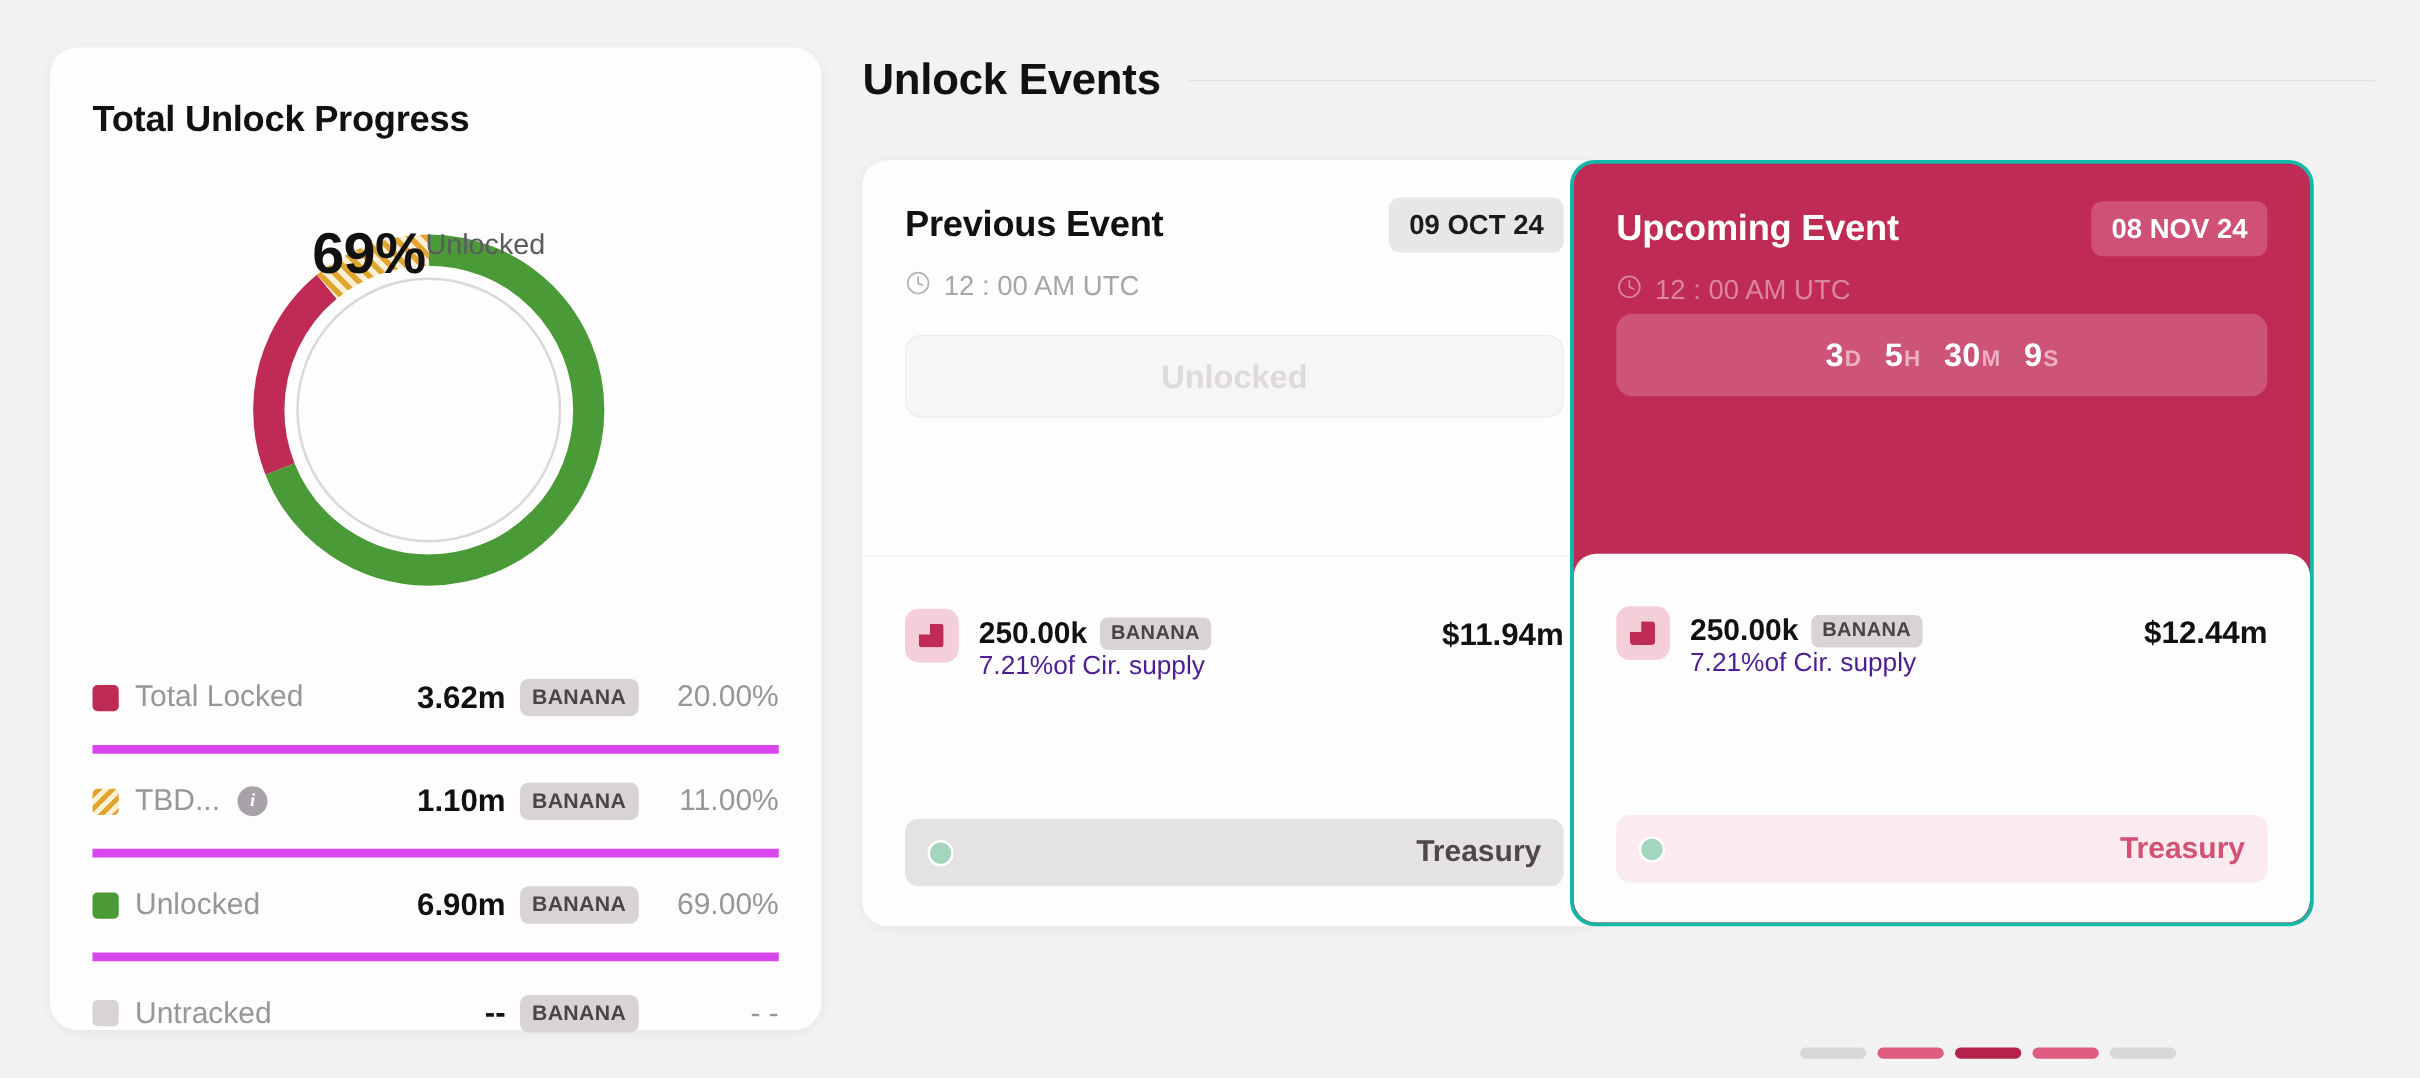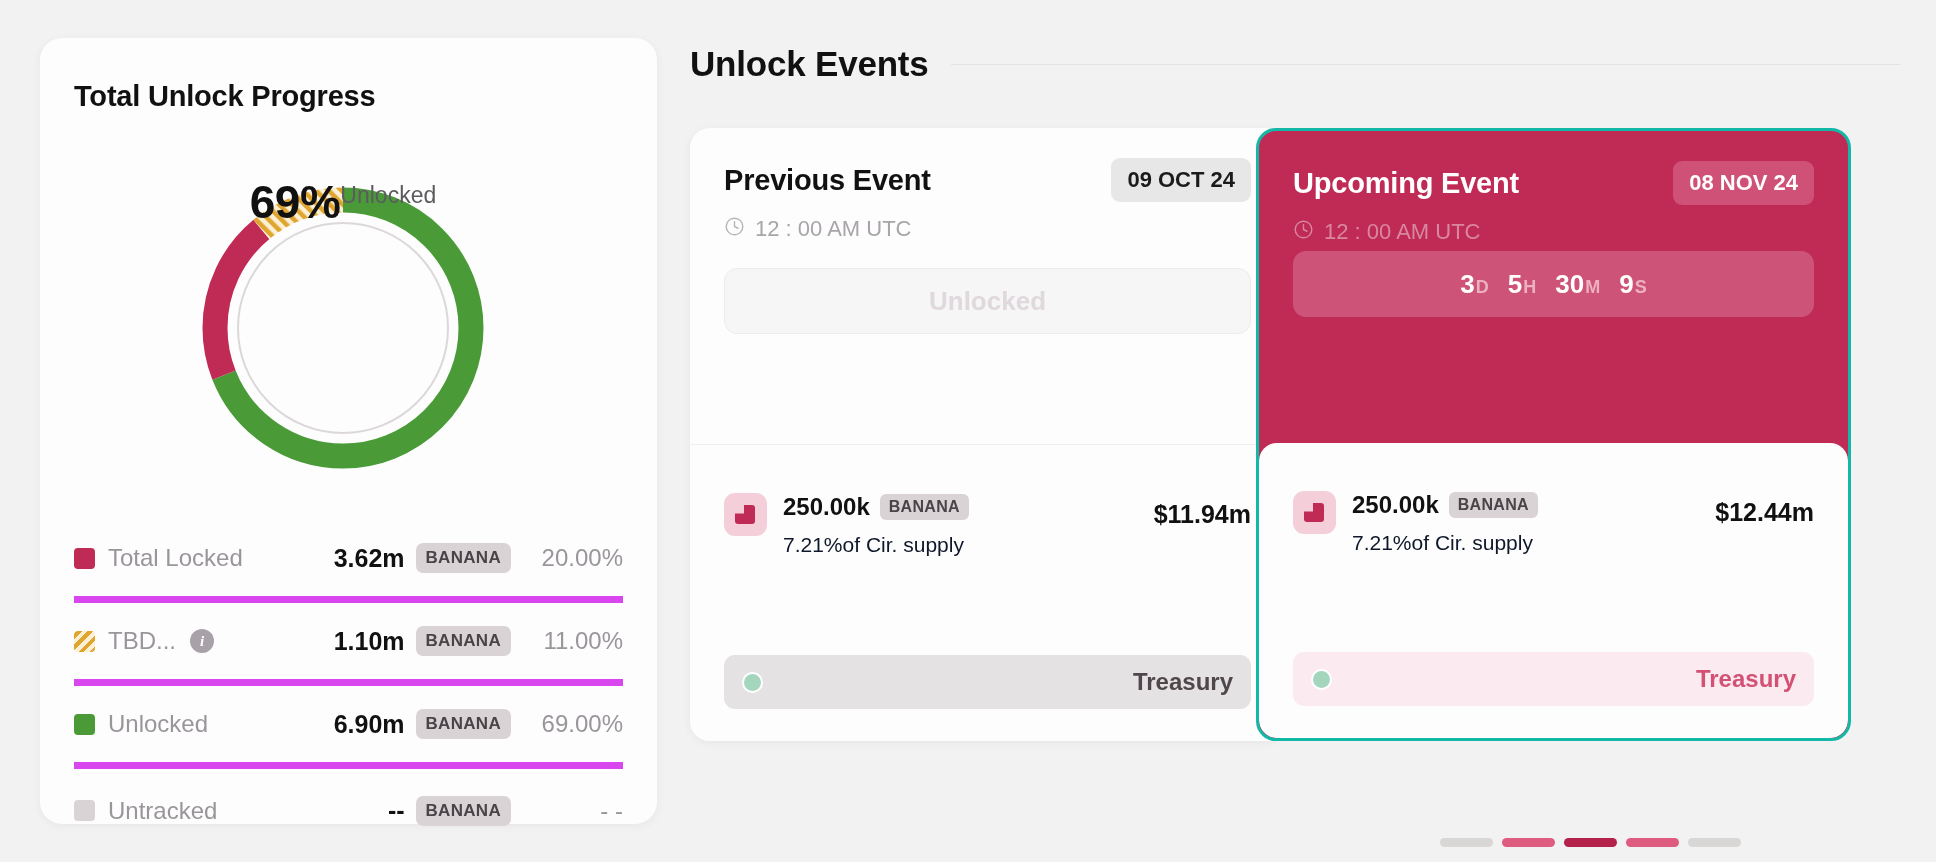--- a/index.html
+++ b/index.html
@@ -125,21 +125,21 @@
     clip-path: polygon(45% 0, 100% 0, 100% 100%, 0 100%, 0 45%, 45% 45%);
     border-radius: 3px;
   }
   .alloc-text { margin-left: 16px; }
   .alloc-line1 { display: flex; align-items: center; margin-top: 21px; }
   .alloc-amt { font-size: 24px; font-weight: 700; color: #111; }
   .alloc-pill {
     background: #d9d3d6; color: #4a4448; font-size: 16px; font-weight: 700;
     padding: 4px 9px; border-radius: 6px; margin-left: 10px; letter-spacing: 0.3px;
   }
-  .alloc-line2 { font-size: 21px; color: #0f172a; margin-top: 12px; }
+  .alloc-line2 { font-size: 21px; color: #4c1d95; margin-top: 0; }
   .alloc-usd { margin-left: auto; font-size: 25px; font-weight: 700; color: #111; }
 
   .tag-bar {
     position: absolute; left: 34px; right: 34px; bottom: 32px;
     height: 54px; border-radius: 11px;
     display: flex; align-items: center; padding: 0 18px;
   }
   .tag-bar.prev { background: #e4e2e3; }
   .tag-bar.next { background: #fbeaf0; }
   .tag-dot {

